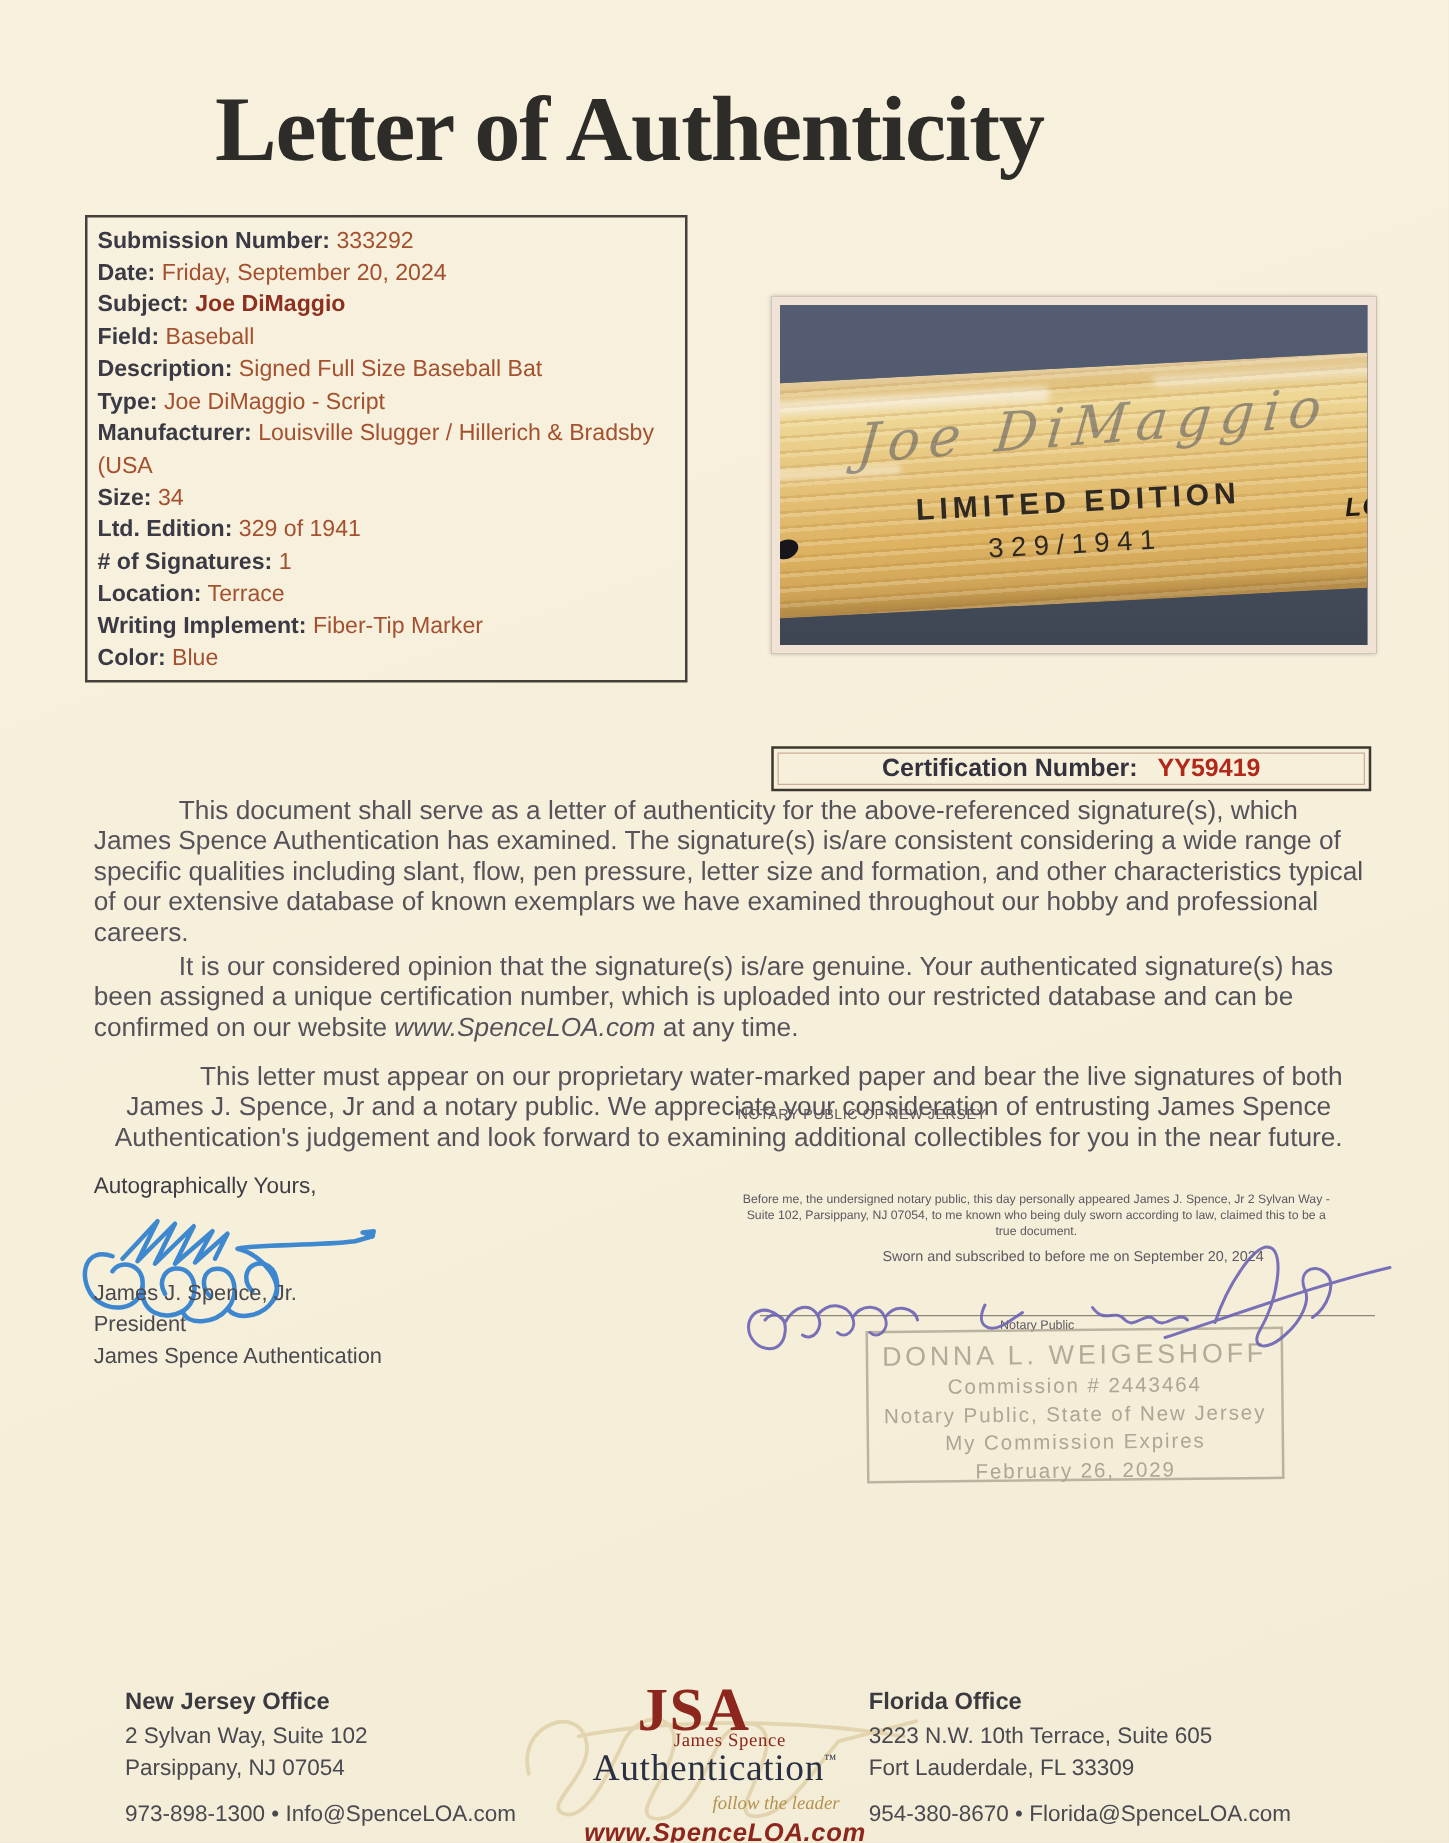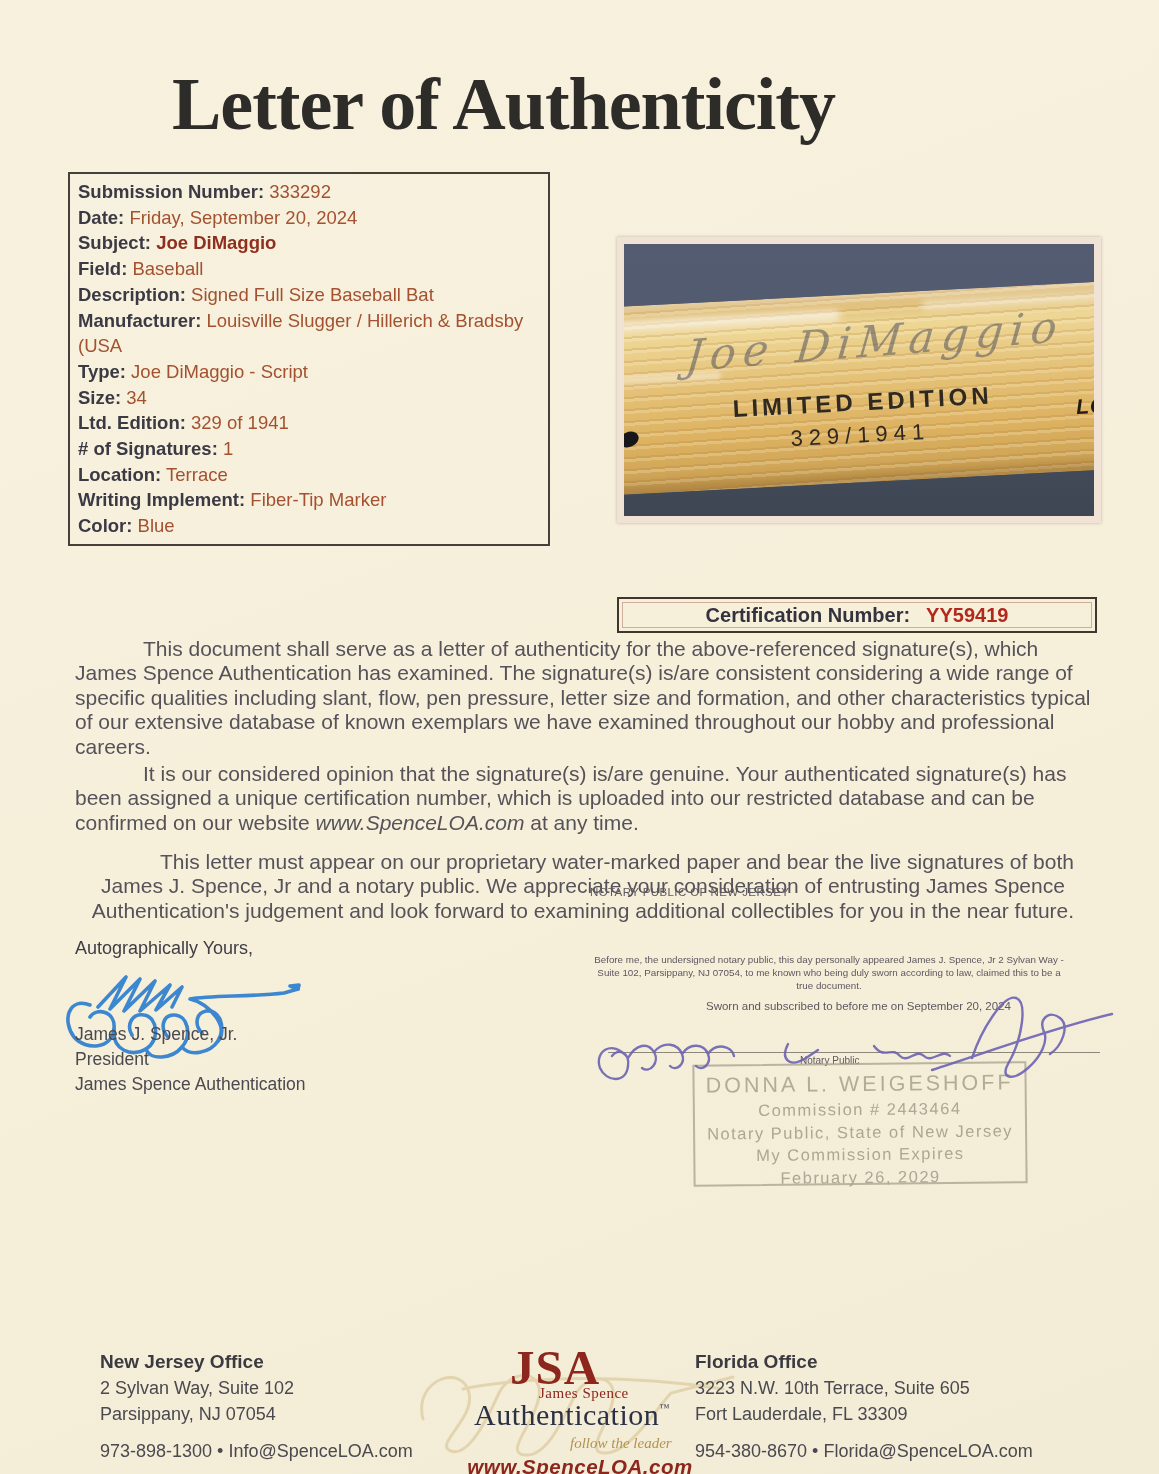--- a/index.html
+++ b/index.html
@@ -182,22 +182,22 @@
 <div class="page">
 
   <div class="title">Letter of Authenticity</div>
 
   <div class="info-box">
     <div class="info-row"><span class="lbl">Submission Number:</span> <span class="val">333292</span></div>
     <div class="info-row"><span class="lbl">Date:</span> <span class="val">Friday, September 20, 2024</span></div>
     <div class="info-row subject"><span class="lbl">Subject:</span> <span class="val">Joe DiMaggio</span></div>
     <div class="info-row"><span class="lbl">Field:</span> <span class="val">Baseball</span></div>
     <div class="info-row"><span class="lbl">Description:</span> <span class="val">Signed Full Size Baseball Bat</span></div>
+    <div class="info-row"><span class="lbl">Type:</span> <span class="val">Joe DiMaggio - Script</span></div>
     <div class="info-row"><span class="lbl">Manufacturer:</span> <span class="val">Louisville Slugger / Hillerich &amp; Bradsby (USA</span></div>
-    <div class="info-row"><span class="lbl">Type:</span> <span class="val">Joe DiMaggio - Script</span></div>
     <div class="info-row"><span class="lbl">Size:</span> <span class="val">34</span></div>
     <div class="info-row"><span class="lbl">Ltd. Edition:</span> <span class="val">329 of 1941</span></div>
     <div class="info-row"><span class="lbl"># of Signatures:</span> <span class="val">1</span></div>
     <div class="info-row"><span class="lbl">Location:</span> <span class="val">Terrace</span></div>
     <div class="info-row"><span class="lbl">Writing Implement:</span> <span class="val">Fiber-Tip Marker</span></div>
     <div class="info-row"><span class="lbl">Color:</span> <span class="val">Blue</span></div>
   </div>
 
   <div class="photo">
     <div class="photo-inner">

